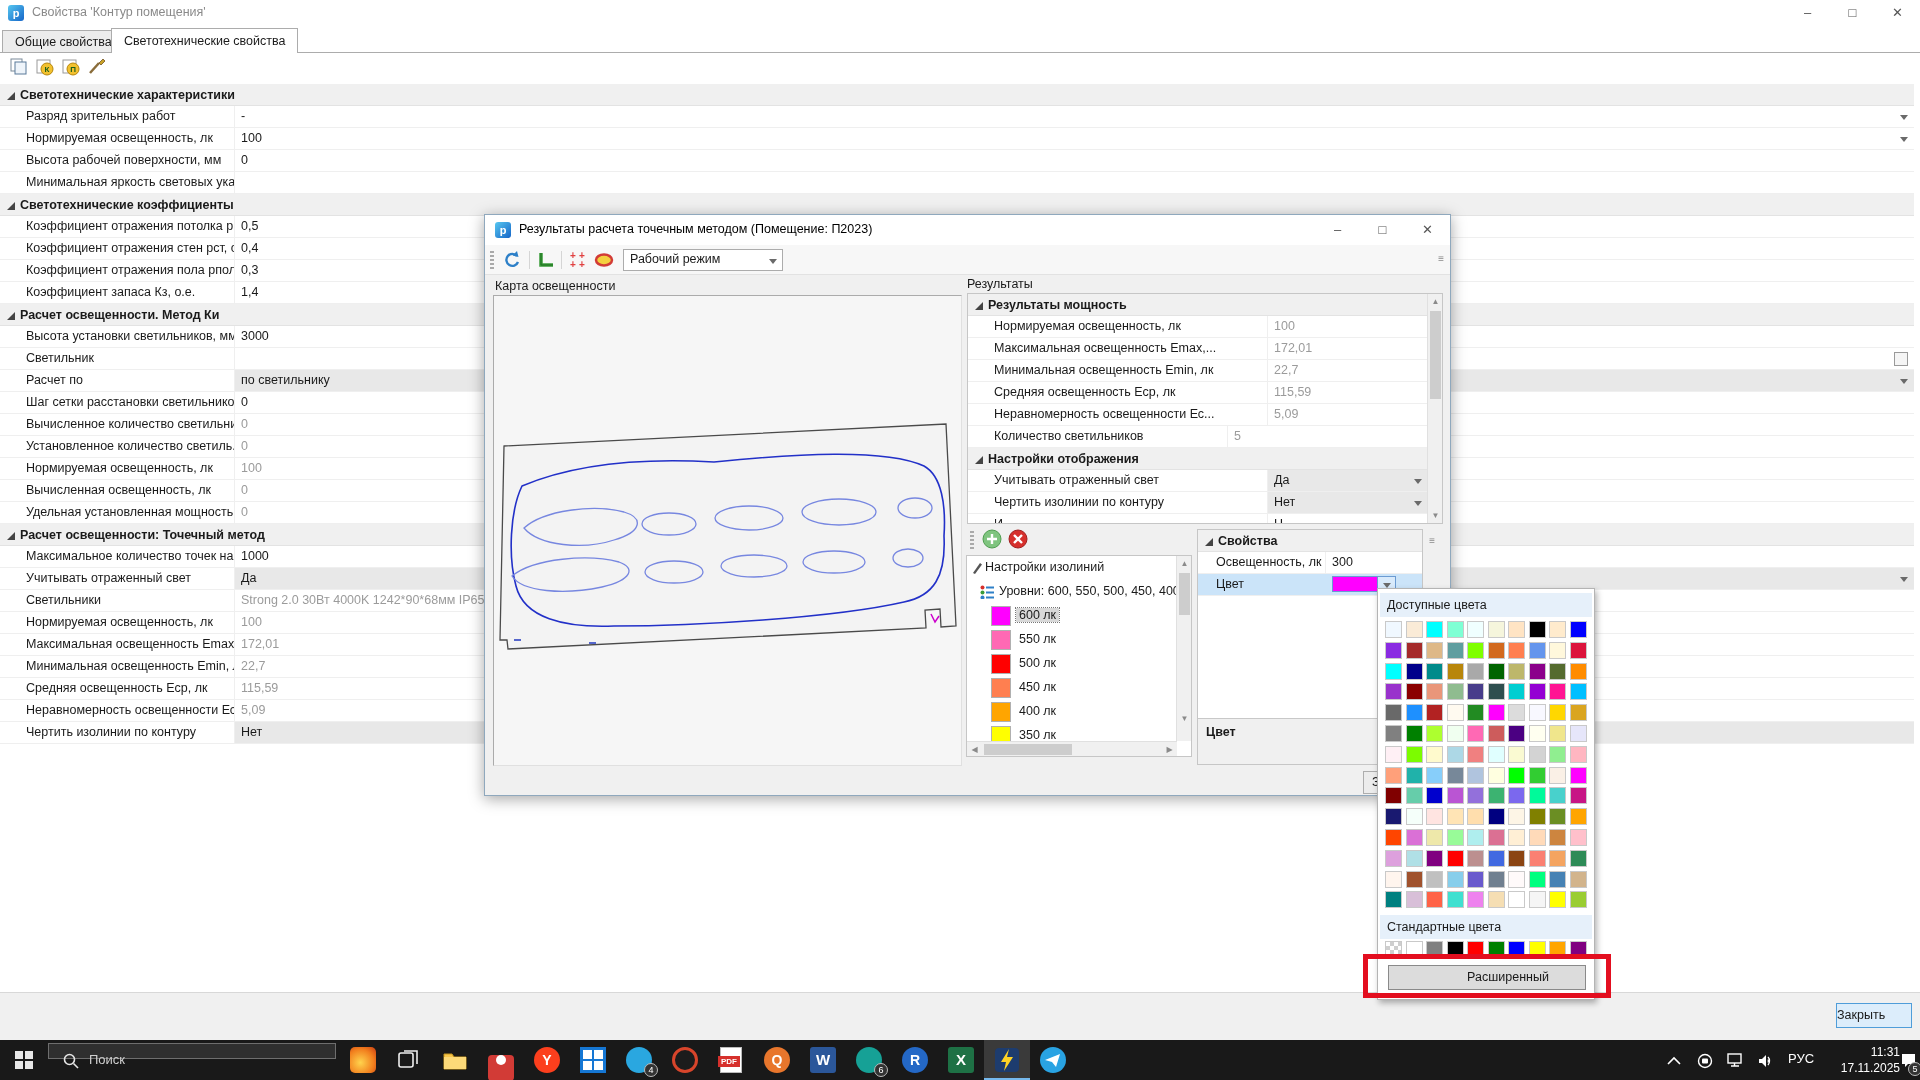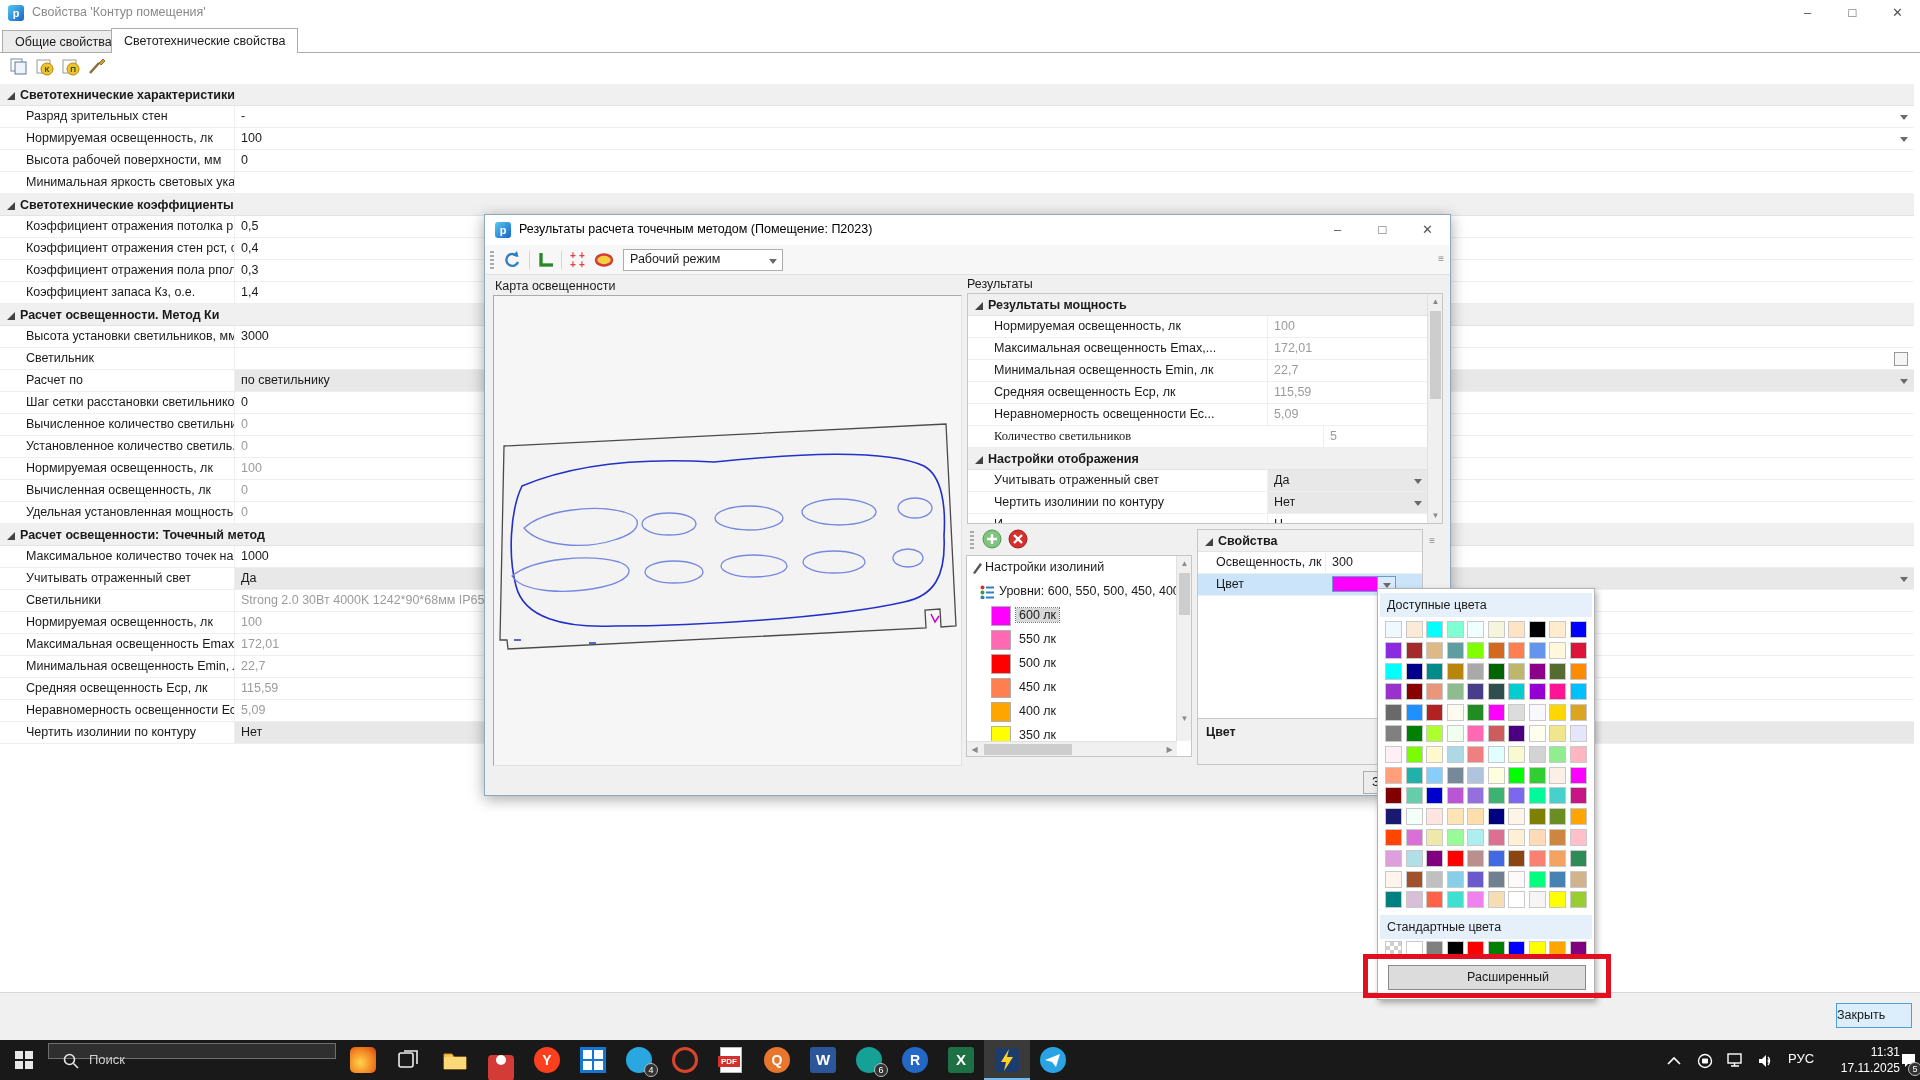--- a/index.html
+++ b/index.html
@@ -167,21 +167,21 @@
     </div>
 
     <div id="main-grid" class="pgrid" style="left:0;top:84px;width:1914px;height:662px;">
         <div class="pg-group">
           <span class="pg-exp"><svg width="10" height="10">
               <polygon points="9,1 9,9 1,9" fill="#444"></polygon>
             </svg></span>
           <span class="lbl">Светотехнические характеристики</span>
         </div>
         <div class="pg-row">
-          <div class="pg-name" style="width: 235px;">Разряд зрительных стен</div>
+          <div class="pg-name" style="width: 235px;">Разряд зрительных работ</div>
           <div class="pg-val">-</div>
           <span class="chev"></span>
         </div>
         <div class="pg-row">
           <div class="pg-name" style="width: 235px;">Нормируемая освещенность, лк</div>
           <div class="pg-val">100</div>
           <span class="chev"></span>
         </div>
         <div class="pg-row">
           <div class="pg-name" style="width: 235px;">Высота рабочей поверхности, мм</div>
@@ -401,21 +401,21 @@
           </div>
           <div class="pg-row gray">
             <div class="pg-name" style="width: 300px;">Средняя освещенность Еср, лк</div>
             <div class="pg-val">115,59</div>
           </div>
           <div class="pg-row gray">
             <div class="pg-name" style="width: 300px;">Неравномерность освещенности Ес...</div>
             <div class="pg-val">5,09</div>
           </div>
           <div class="pg-row gray">
-            <div class="pg-name" style="width: 356px; font-family: Liberation Serif, serif;">Количество светильников</div>
+            <div class="pg-name" style="width: 260px;">Количество светильников</div>
             <div class="pg-val">5</div>
           </div>
           <div class="pg-group">
             <span class="pg-exp"><svg width="10" height="10">
                 <polygon points="9,1 9,9 1,9" fill="#444"></polygon>
               </svg></span>
             <span class="lbl">Настройки отображения</span>
           </div>
           <div class="pg-row shaded">
             <div class="pg-name" style="width: 300px;">Учитывать отраженный свет</div>

